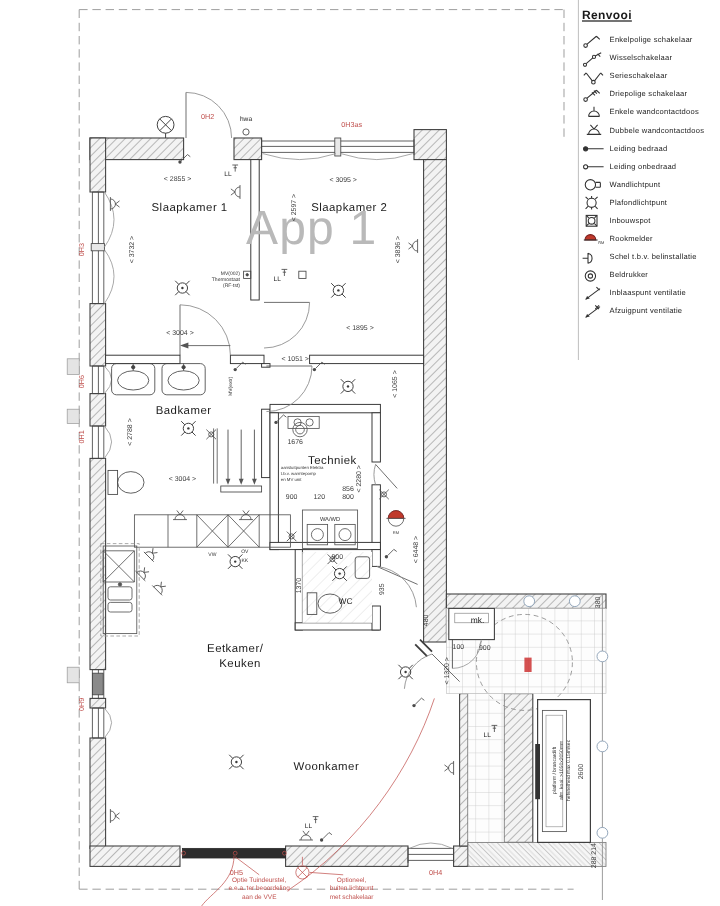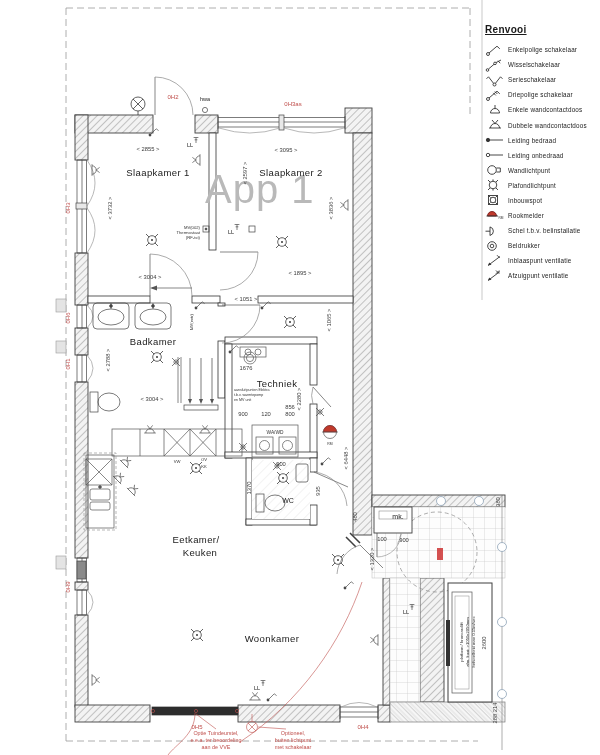--- a/index.html
+++ b/index.html
@@ -1,19 +1,19 @@
 <!DOCTYPE html>
 <html><head>
 <meta charset="utf-8">
 <style>
   html,body{margin:0;padding:0;background:#fff;}
   .page{position:relative;width:600px;height:755px;background:#fff;overflow:hidden;
         font-family:"Liberation Sans",sans-serif;}
   .plan-svg{position:absolute;left:0;top:0;}
-  .legend{position:absolute;left:484px;top:22px;width:112px;}
+  .legend{position:absolute;left:484px;top:6px;width:112px;}
   .legend-title{font-size:10px;font-weight:bold;text-decoration:underline;
                 color:#1a1a1a;margin:2px 0 7px 1px;letter-spacing:.3px;}
   .legend-row{display:flex;align-items:center;height:15.1px;}
   .legend-icon{width:24px;flex:0 0 24px;height:14px;}
   .legend-icon svg{width:22px;height:14px;display:block;}
   .legend-icon path,.legend-icon circle,.legend-icon rect{stroke:#333;fill:none;stroke-width:.9;}
   .legend-label{font-size:6.3px;color:#222;letter-spacing:.2px;white-space:nowrap;}
   
   text{font-family:"Liberation Sans",sans-serif;}
   .room{font-size:9.5px;fill:#1a1a1a;letter-spacing:.4px;}

